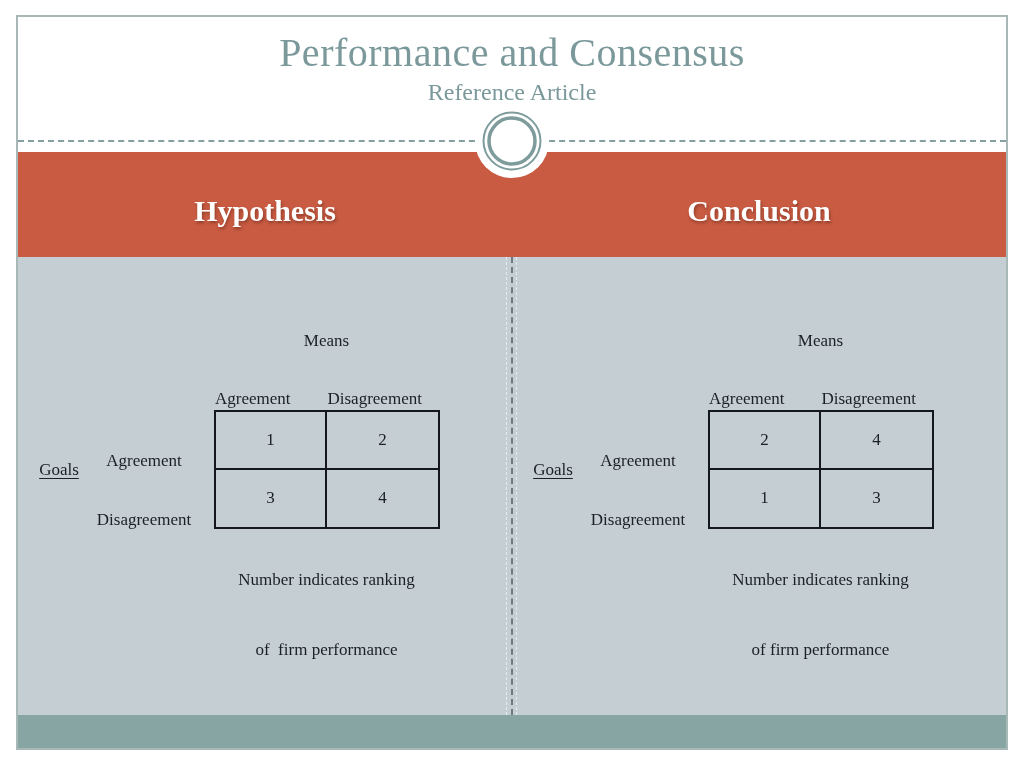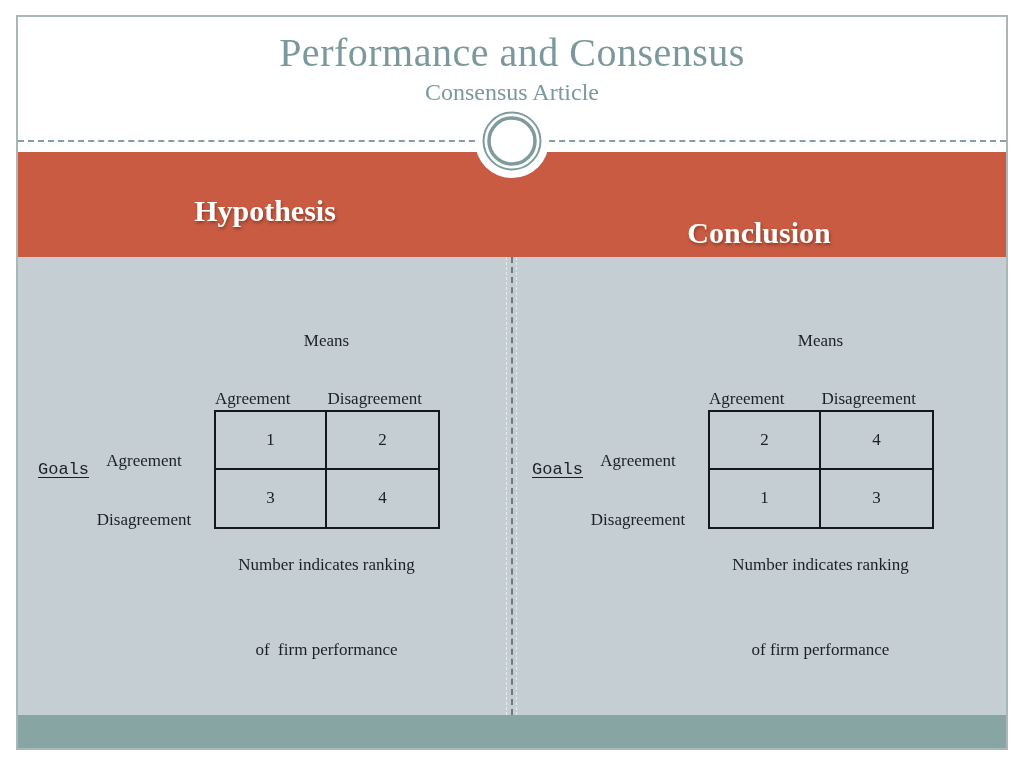--- a/index.html
+++ b/index.html
@@ -28,21 +28,21 @@
   .header-rule{position:absolute;left:0;top:123px;width:988px;height:0;
     border-top:2px dashed var(--dashed_line);z-index:1;}
 
   
   .band{position:absolute;left:0;top:135px;width:988px;height:105px;
     background:var(--accent_red);z-index:1;}
   .band-label{position:absolute;top:42px;width:494px;text-align:center;
     font-size:30px;font-weight:bold;color:#ffffff;
     text-shadow:1px 2px 3px rgba(70,25,12,0.45);}
   .band-label.left{left:0;}
-  .band-label.right{left:494px;margin-top:22px;}
+  .band-label.right{left:494px;}
 
   
   .ornament{position:absolute;left:456px;top:86px;z-index:2;}
 
   
   .content{position:absolute;left:0;top:240px;width:988px;height:458px;
     background:var(--content_bg);}
   .footer-band{position:absolute;left:0;top:698px;width:988px;height:33px;
     background:var(--footer_teal);}
 
@@ -54,48 +54,48 @@
   .divider-glow.l{left:488px;}
   .divider-glow.r{left:498px;}
 
   
   .panel{position:absolute;top:240px;width:494px;height:458px;font-size:17px;}
   .panel.p0{left:0;}
   .panel.p1{left:494px;}
 
   .means{position:absolute;left:196px;top:74px;width:225px;text-align:center;
     text-underline-offset:3px;}
-  .goals{position:absolute;left:20px;top:203px;width:54px;text-align:left;
-    text-decoration:underline;text-underline-offset:3px;font-family:Liberation Mono, monospace;}
+  .goals{position:absolute;left:14px;top:203px;width:54px;text-align:center;
+    text-decoration:underline;text-underline-offset:3px;}
   .col-headers{position:absolute;left:196px;top:132px;width:225px;display:flex;}
   .col-headers span{width:50%;text-align:left;padding-left:1px;}
   .row-label{position:absolute;left:56px;width:140px;text-align:center;}
   .row-label.row1{top:194px;}
   .row-label.row2{top:253px;}
 
   .matrix{position:absolute;left:196px;top:153px;width:226px;height:119px;
     border:2px solid #14181c;display:grid;
     grid-template-columns:1fr 1fr;grid-template-rows:1fr 1fr;}
   .cell{display:flex;align-items:center;justify-content:center;}
   .cell.c00,.cell.c10{border-right:2px solid #14181c;}
   .cell.c00,.cell.c01{border-bottom:2px solid #14181c;}
 
   .note{position:absolute;left:136px;width:345px;text-align:center;
     white-space:pre-wrap;}
-  .note.n1{top:298px;}
+  .note.n1{top:313px;}
   .note.n2{top:383px;}
 </style>
 </head>
 <body>
 
 <div class="stage">
   <div class="slide">
 
     <div class="title">Performance and Consensus</div>
-    <div class="subtitle">Consensus Article</div>
+    <div class="subtitle">Reference Article</div>
     <div class="header-rule"></div>
 
     <div class="band">
       <div class="band-label left">Hypothesis</div>
       <div class="band-label right">Conclusion</div>
     </div>
 
     <svg class="ornament" width="76" height="76" viewBox="0 0 76 76">
       <circle cx="38" cy="38" r="37" fill="#ffffff"></circle>
       <circle cx="38" cy="38" r="28.5" fill="none" stroke="#7e9c9c" stroke-width="2"></circle>

